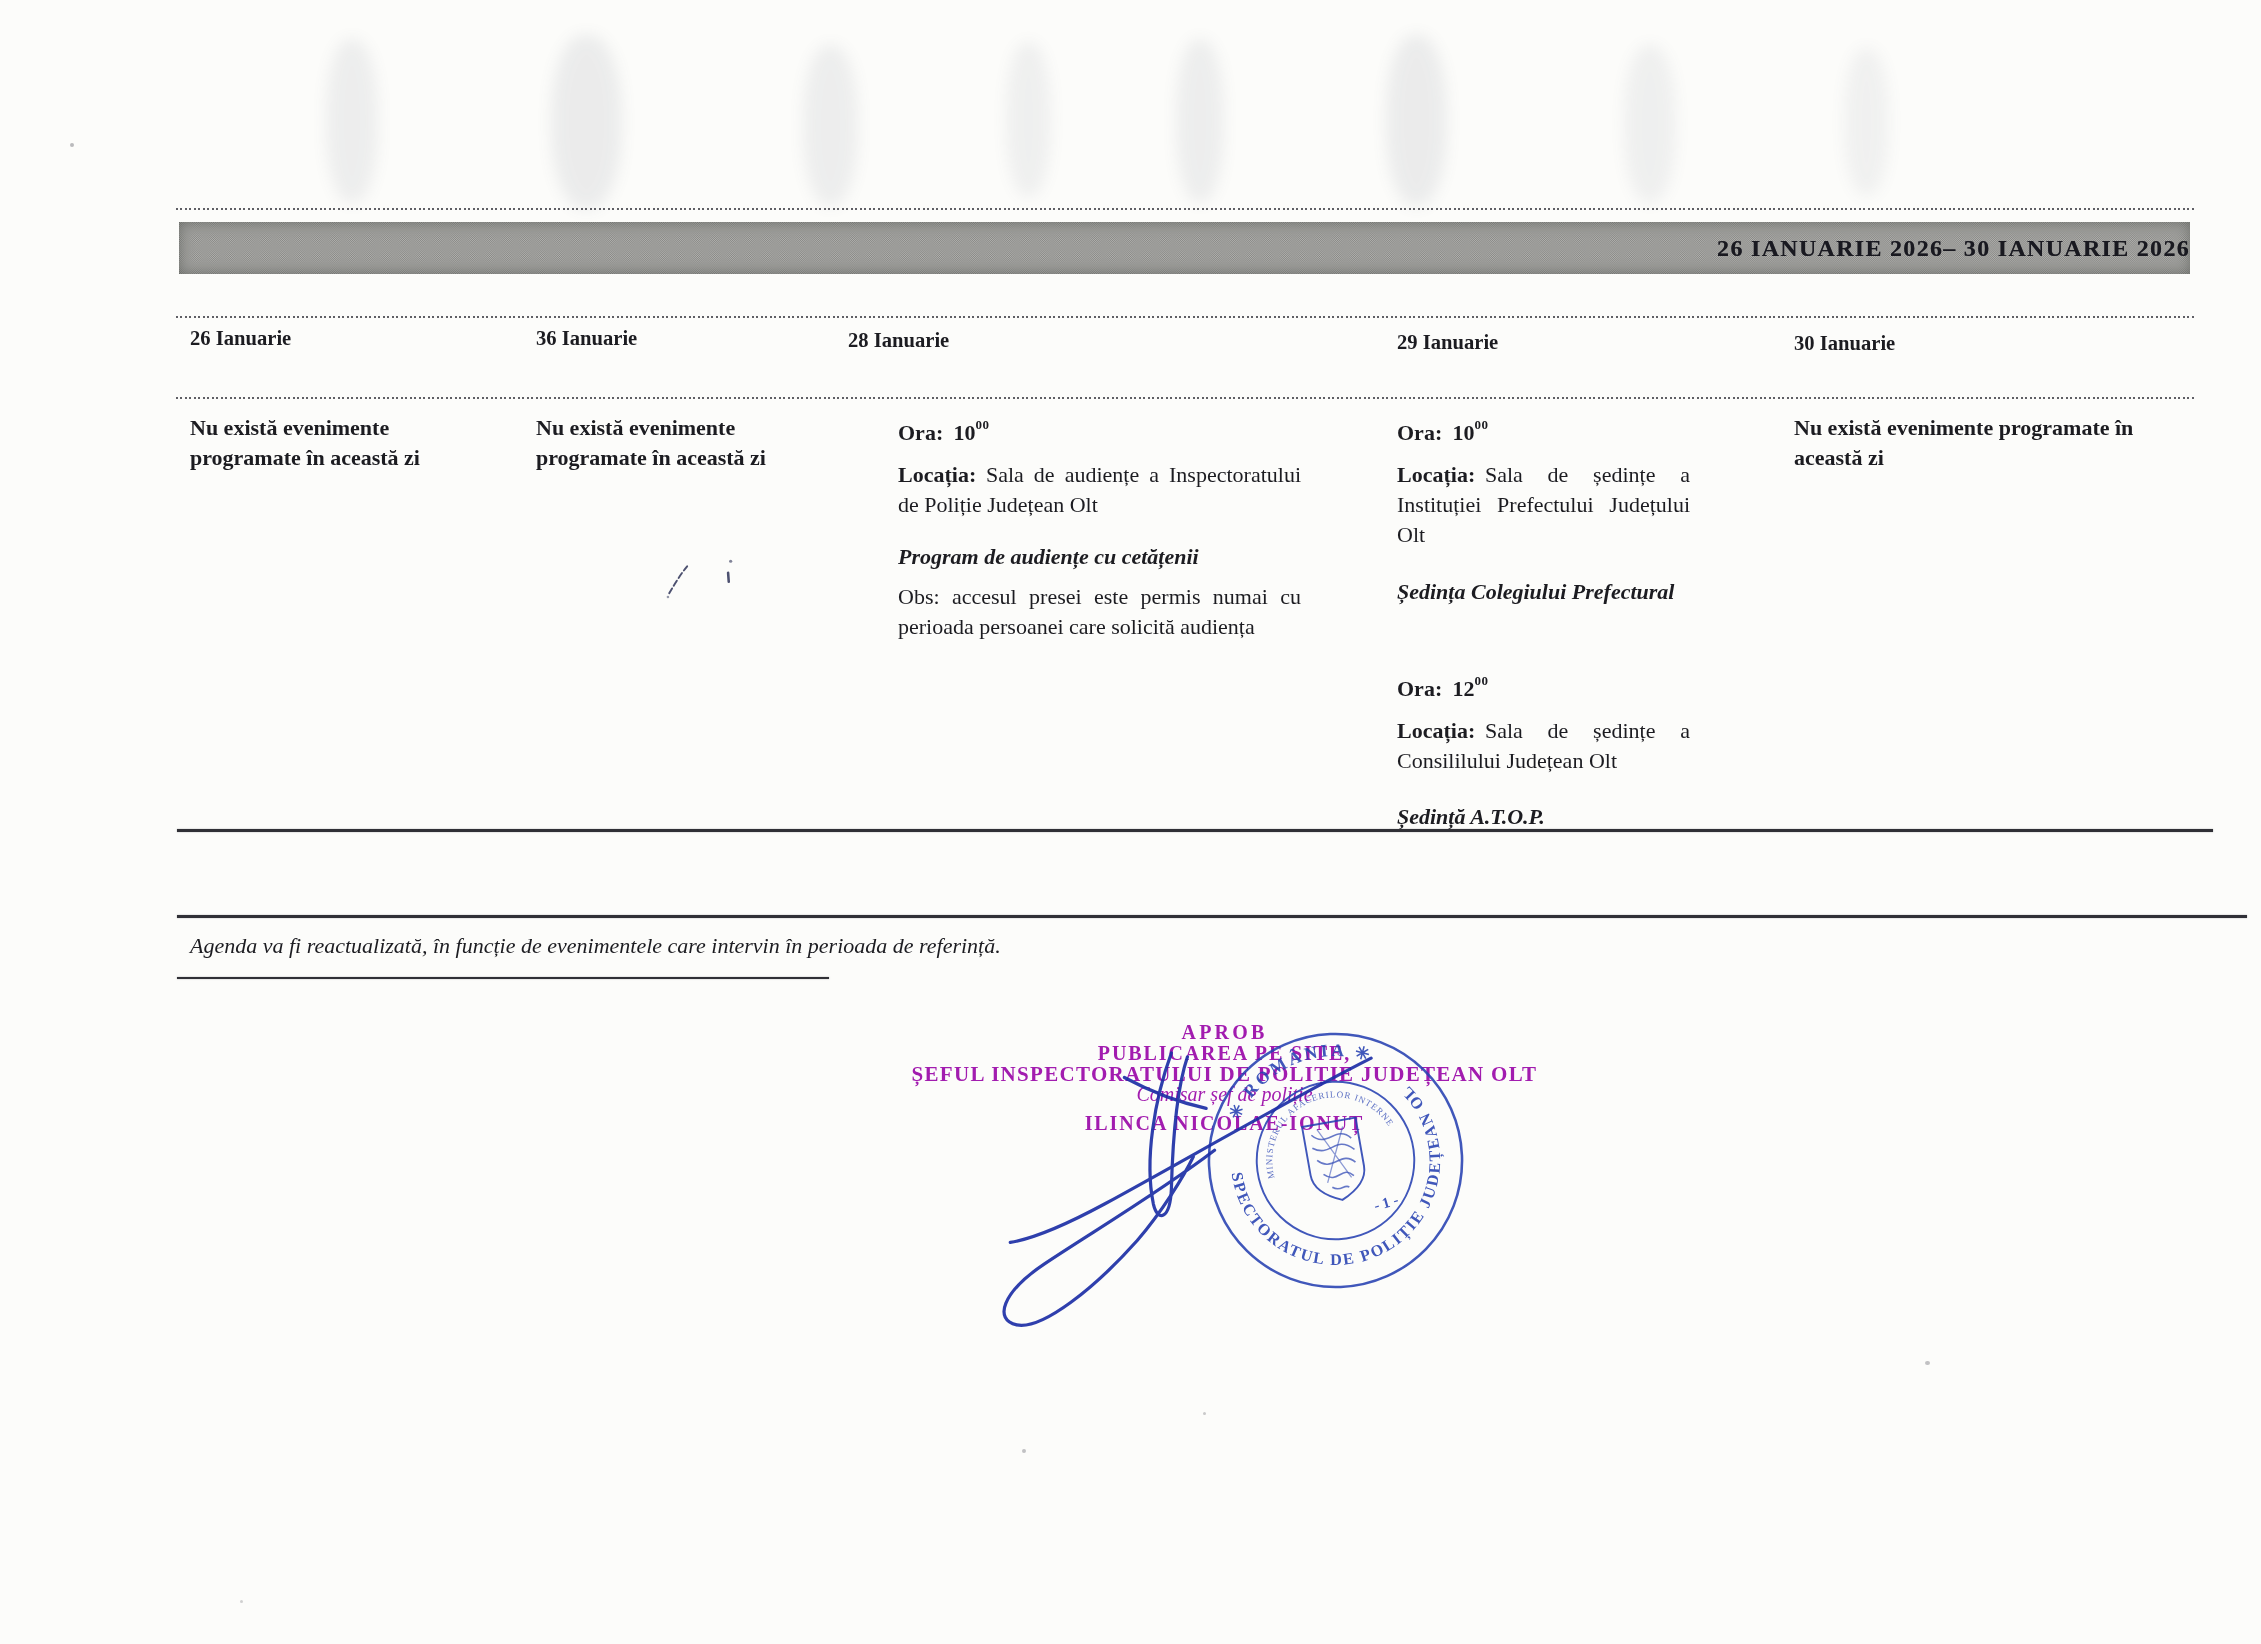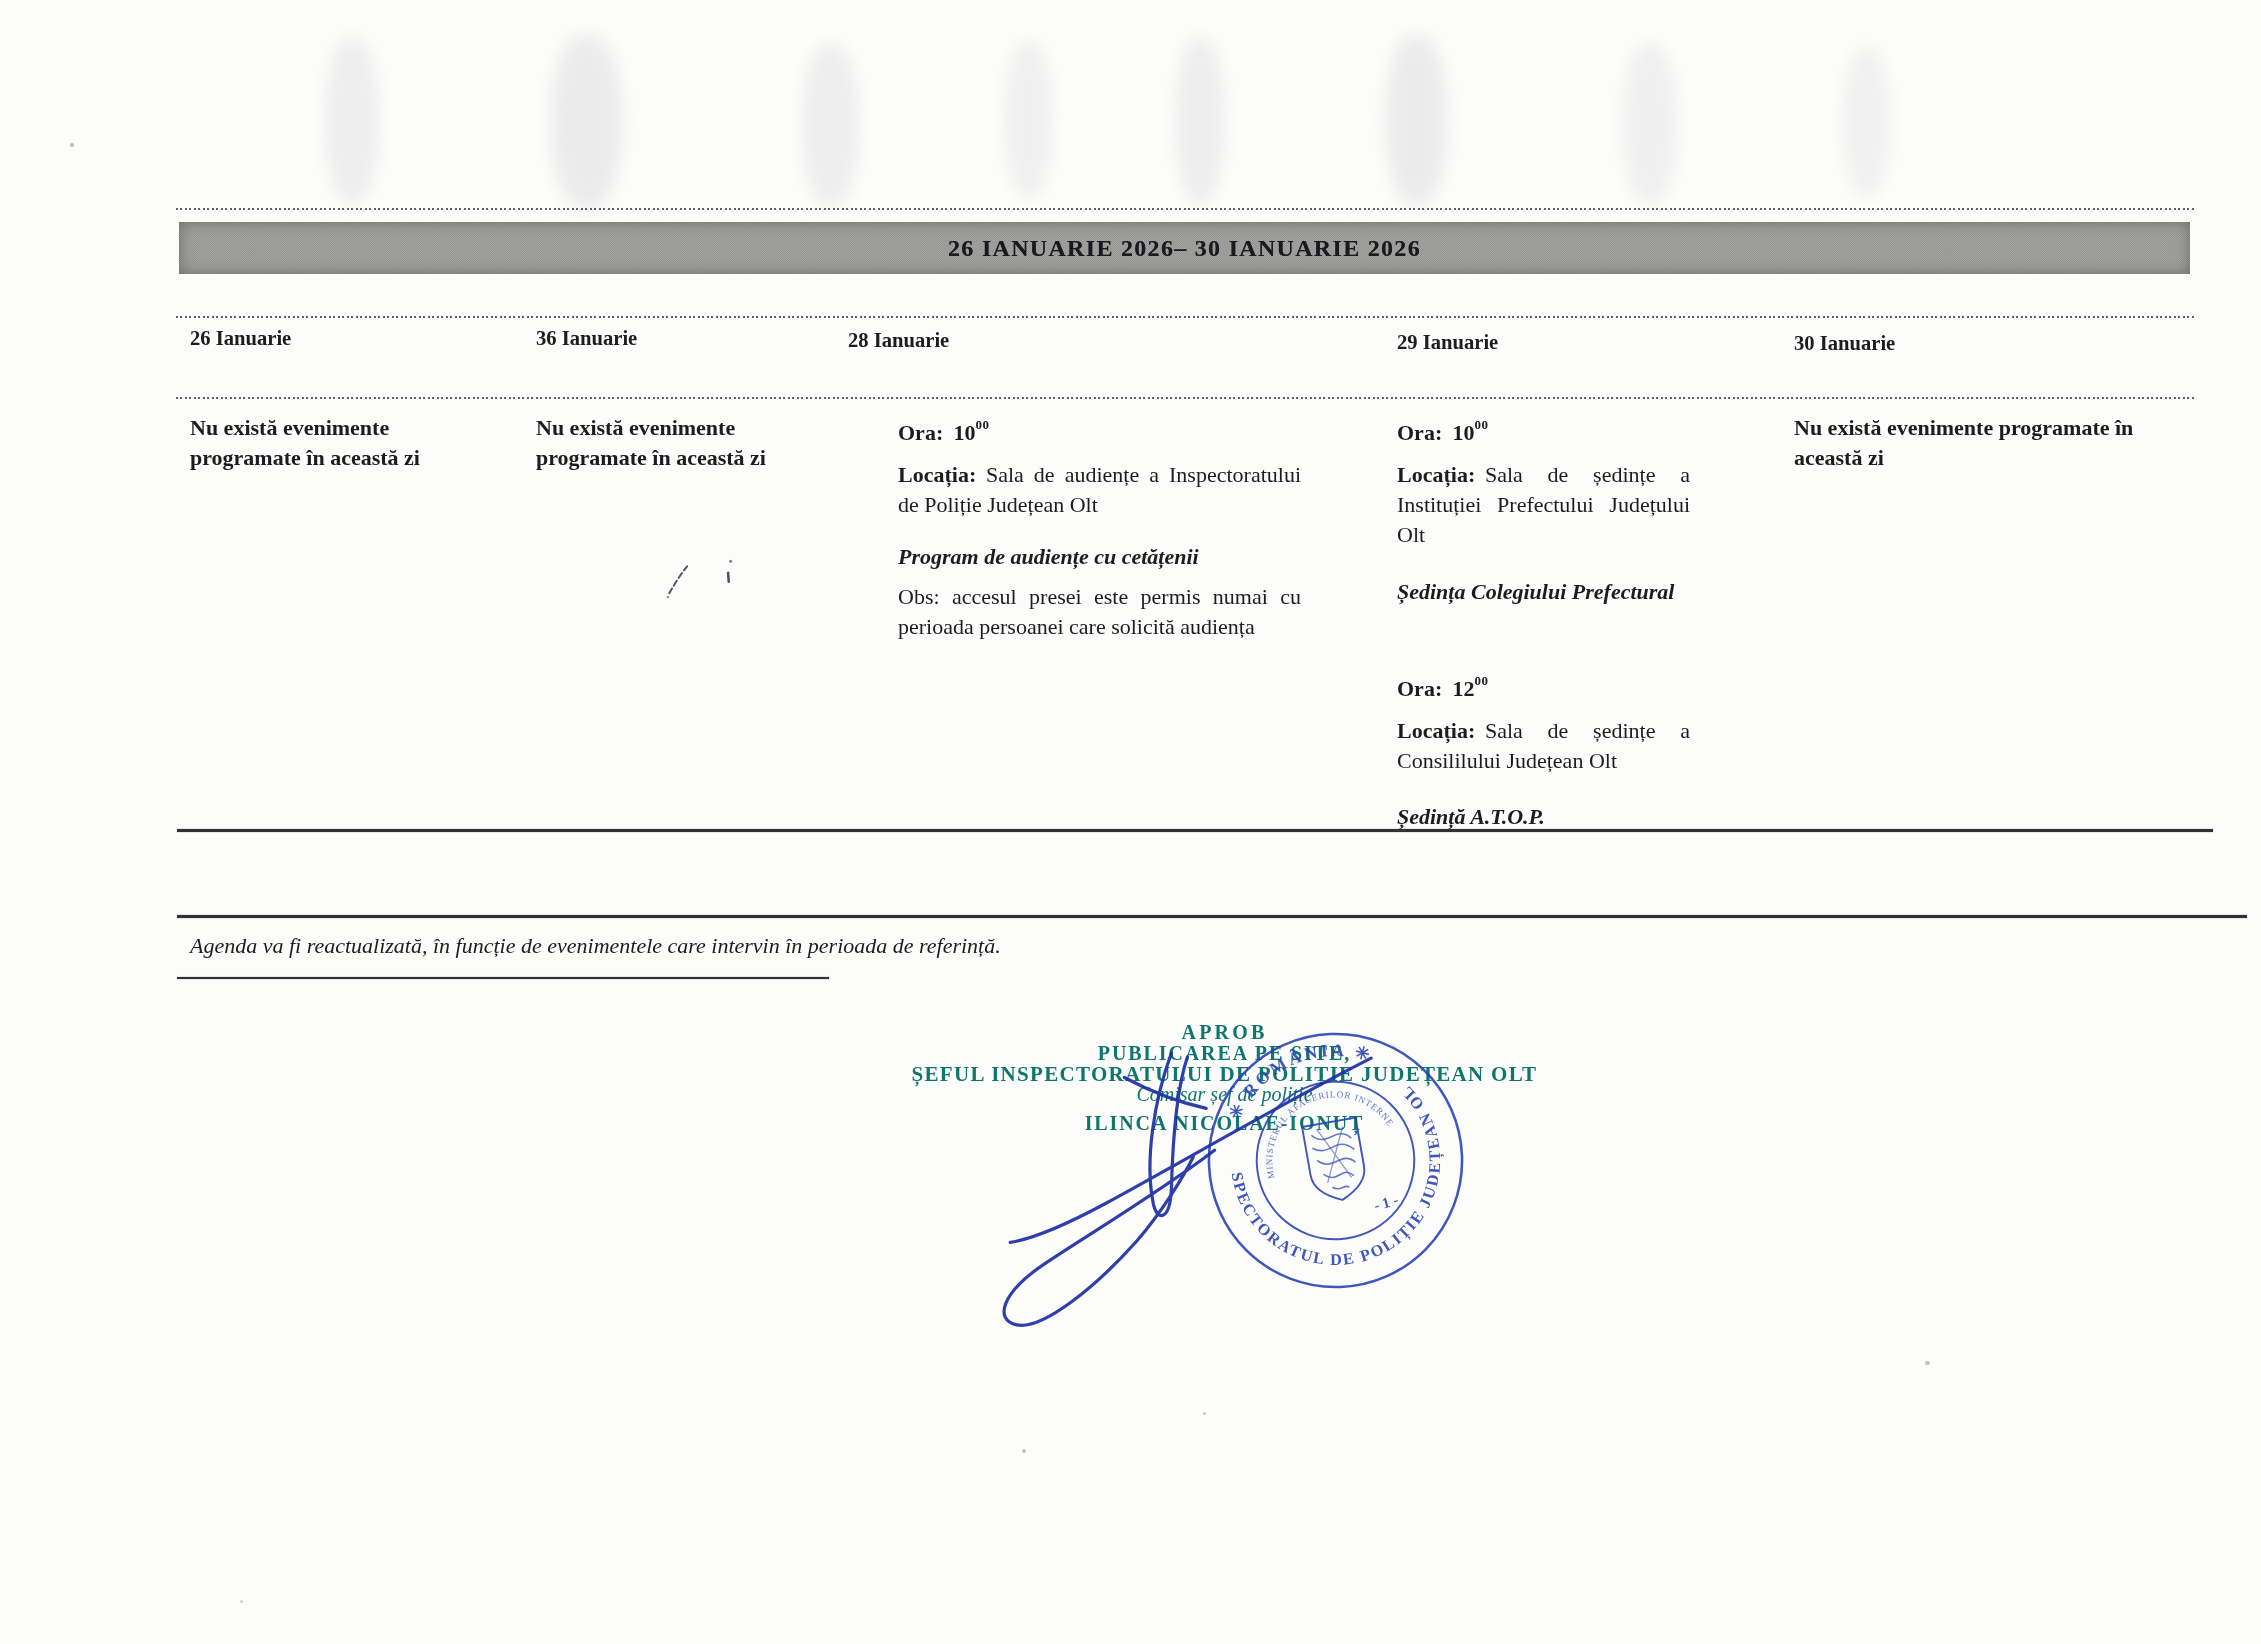--- a/index.html
+++ b/index.html
@@ -11,39 +11,39 @@
   .abs{position:absolute;}
   
   .dotline{height:1.9px;background:repeating-linear-gradient(90deg,#43434a 0 1.9px,rgba(0,0,0,0) 1.9px 4.5px);opacity:.85;}
   .solidline{background:#303036;box-shadow:0 0 1.3px rgba(40,40,46,.55);}
   
   .band{
     background-color:#9d9d9a;
     background-image:repeating-conic-gradient(rgba(255,255,255,.22) 0% 25%,rgba(72,74,70,.28) 0% 50%);
     background-size:1.9px 1.9px;
     box-shadow:inset 0 0 14px rgba(70,72,68,.55);
-    display:flex;align-items:center;justify-content:center;
+    display:flex;align-items:center;justify-content:flex-end;
   }
   .band-title{font-weight:bold;font-size:24px;letter-spacing:1.3px;color:#191920;text-shadow:0 0 0.6px rgba(20,20,30,.6);}
   
   .day-header{font-weight:bold;font-size:20.6px;white-space:nowrap;}
   
   .day-col{position:absolute;top:413px;font-size:22px;line-height:30px;}
   .noevents{font-weight:bold;}
   .jus{text-align:justify;}
   .time-line{font-weight:bold;margin-bottom:11.6px;white-space:nowrap;}
   .time-val{margin-left:10.3px;}
   sup.mins{font-size:13px;font-weight:bold;position:relative;top:-2.6px;vertical-align:super;letter-spacing:0.6px;}
   .loc{margin-bottom:0;}
   .loc-label{font-weight:bold;margin-right:9.7px;}
   .event-title{font-weight:bold;font-style:italic;}
   
   .footer-note{font-style:italic;font-size:22px;}
   
-  .approval{text-align:center;font-size:20px;color:#0f766e;}
+  .approval{text-align:center;font-size:20px;color:#a21caf;}
   .approval .l1{font-weight:bold;letter-spacing:3.2px;line-height:21px;}
   .approval .l2{font-weight:bold;letter-spacing:1.9px;line-height:20.6px;}
   .approval .l3{font-weight:bold;font-size:21px;letter-spacing:1.3px;line-height:20.6px;}
   .approval .l4{font-style:italic;line-height:20.6px;}
   .approval .l5{font-weight:bold;letter-spacing:1.9px;line-height:21px;margin-top:8.4px;}
   
   .ghost{position:absolute;background:#5c6374;filter:blur(7.7px);border-radius:45%;}
   .speck{position:absolute;background:#6a6a70;border-radius:50%;}
 </style>
 </head>

